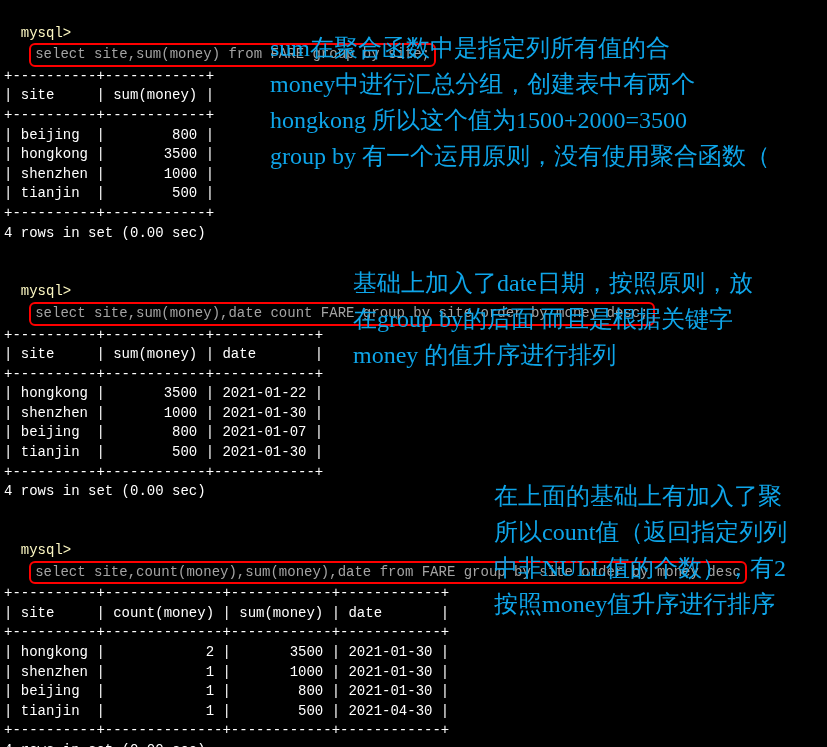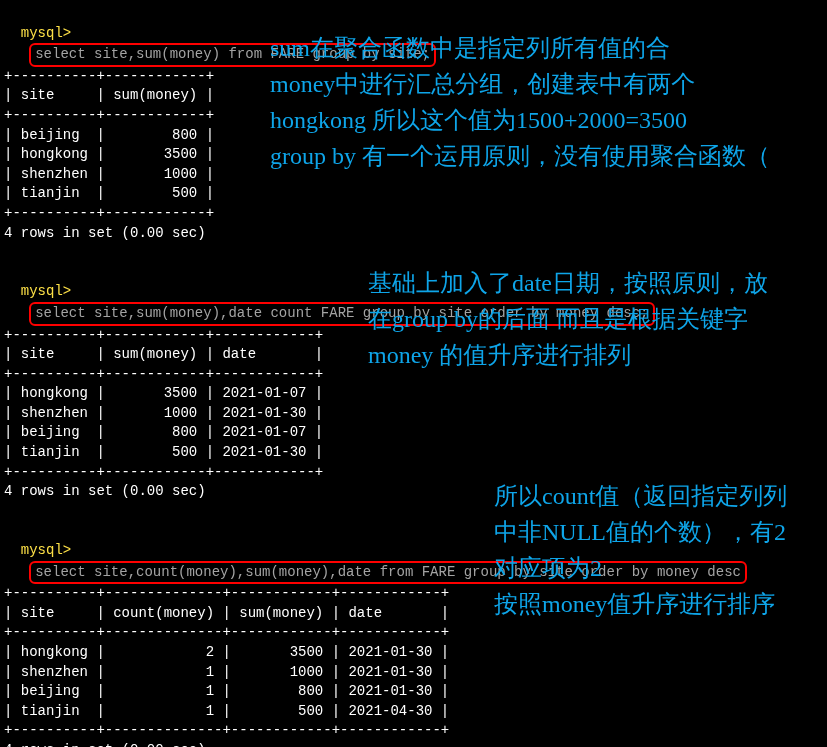--- a/index.html
+++ b/index.html
@@ -8,42 +8,42 @@
     color: #fff;
     font-family: "Consolas", "Courier New", monospace;
     font-size: 14px;
     line-height: 1.4;
     padding: 4px;
     width: 827px;
     height: 747px;
     overflow: hidden;
     position: relative;
   }
-  .prompt { color: #fde047; display: inline; }
+  .prompt { color: #fef9c3; display: inline; }
   .sql-box {
     border: 2px solid #ff0000;
     border-radius: 6px;
     display: inline-block;
     padding: 0 4px;
     color: #a3a3a3;
   }
   .table-sep, .table-row, .status-row, .blank-row {
     white-space: pre;
     font-family: inherit;
   }
   .annotation {
     position: absolute;
     color: #0ea5e9;
     font-family: Liberation Serif, serif;
     font-size: 24px;
     line-height: 1.5;
     font-weight: 500;
   }
   .anno1 { left: 270px; top: 30px; width: 540px; }
-  .anno2 { left: 368px; top: 265px; width: 450px; }
+  .anno2 { left: 353px; top: 265px; width: 450px; }
   .anno3 { left: 494px; top: 478px; width: 330px; }
   .line { white-space: pre; }
 </style>
 </head>
 <body>
 
 <div class="line">
   <span class="prompt">mysql&gt;</span>
   <span> </span><span class="sql-box">select site,sum(money) from FARE group by site;</span>
 </div>
@@ -58,21 +58,21 @@
 <div class="status-row">4 rows in set (0.00 sec)</div>
 <div class="blank-row">&nbsp;</div>
 
 <div class="line">
   <span class="prompt">mysql&gt;</span>
   <span> </span><span class="sql-box">select site,sum(money),date count FARE group by site order by money desc;</span>
 </div>
 <div class="table-sep">+----------+------------+------------+</div>
 <div class="table-row">| site     | sum(money) | date       |</div>
 <div class="table-sep">+----------+------------+------------+</div>
-<div class="table-row">| hongkong |       3500 | 2021-01-07 |</div>
+<div class="table-row">| hongkong |       3500 | 2021-01-22 |</div>
 <div class="table-row">| shenzhen |       1000 | 2021-01-30 |</div>
 <div class="table-row">| beijing  |        800 | 2021-01-07 |</div>
 <div class="table-row">| tianjin  |        500 | 2021-01-30 |</div>
 <div class="table-sep">+----------+------------+------------+</div>
 <div class="status-row">4 rows in set (0.00 sec)</div>
 <div class="blank-row">&nbsp;</div>
 
 <div class="line">
   <span class="prompt">mysql&gt;</span>
   <span> </span><span class="sql-box">select site,count(money),sum(money),date from FARE group by site order by money desc</span>
@@ -94,17 +94,17 @@
   <div>group by 有一个运用原则，没有使用聚合函数（</div>
 </div>
 
 <div class="annotation anno2">
   <div>基础上加入了date日期，按照原则，放</div>
   <div>在group by的后面 而且是根据关键字</div>
   <div>money 的值升序进行排列</div>
 </div>
 
 <div class="annotation anno3">
+  <div>在上面的基础上有加入了聚</div>
   <div>所以count值（返回指定列列</div>
   <div>中非NULL值的个数），有2</div>
-  <div>对应项为2</div>
   <div>按照money值升序进行排序</div>
 </div>
 
 </body></html>

